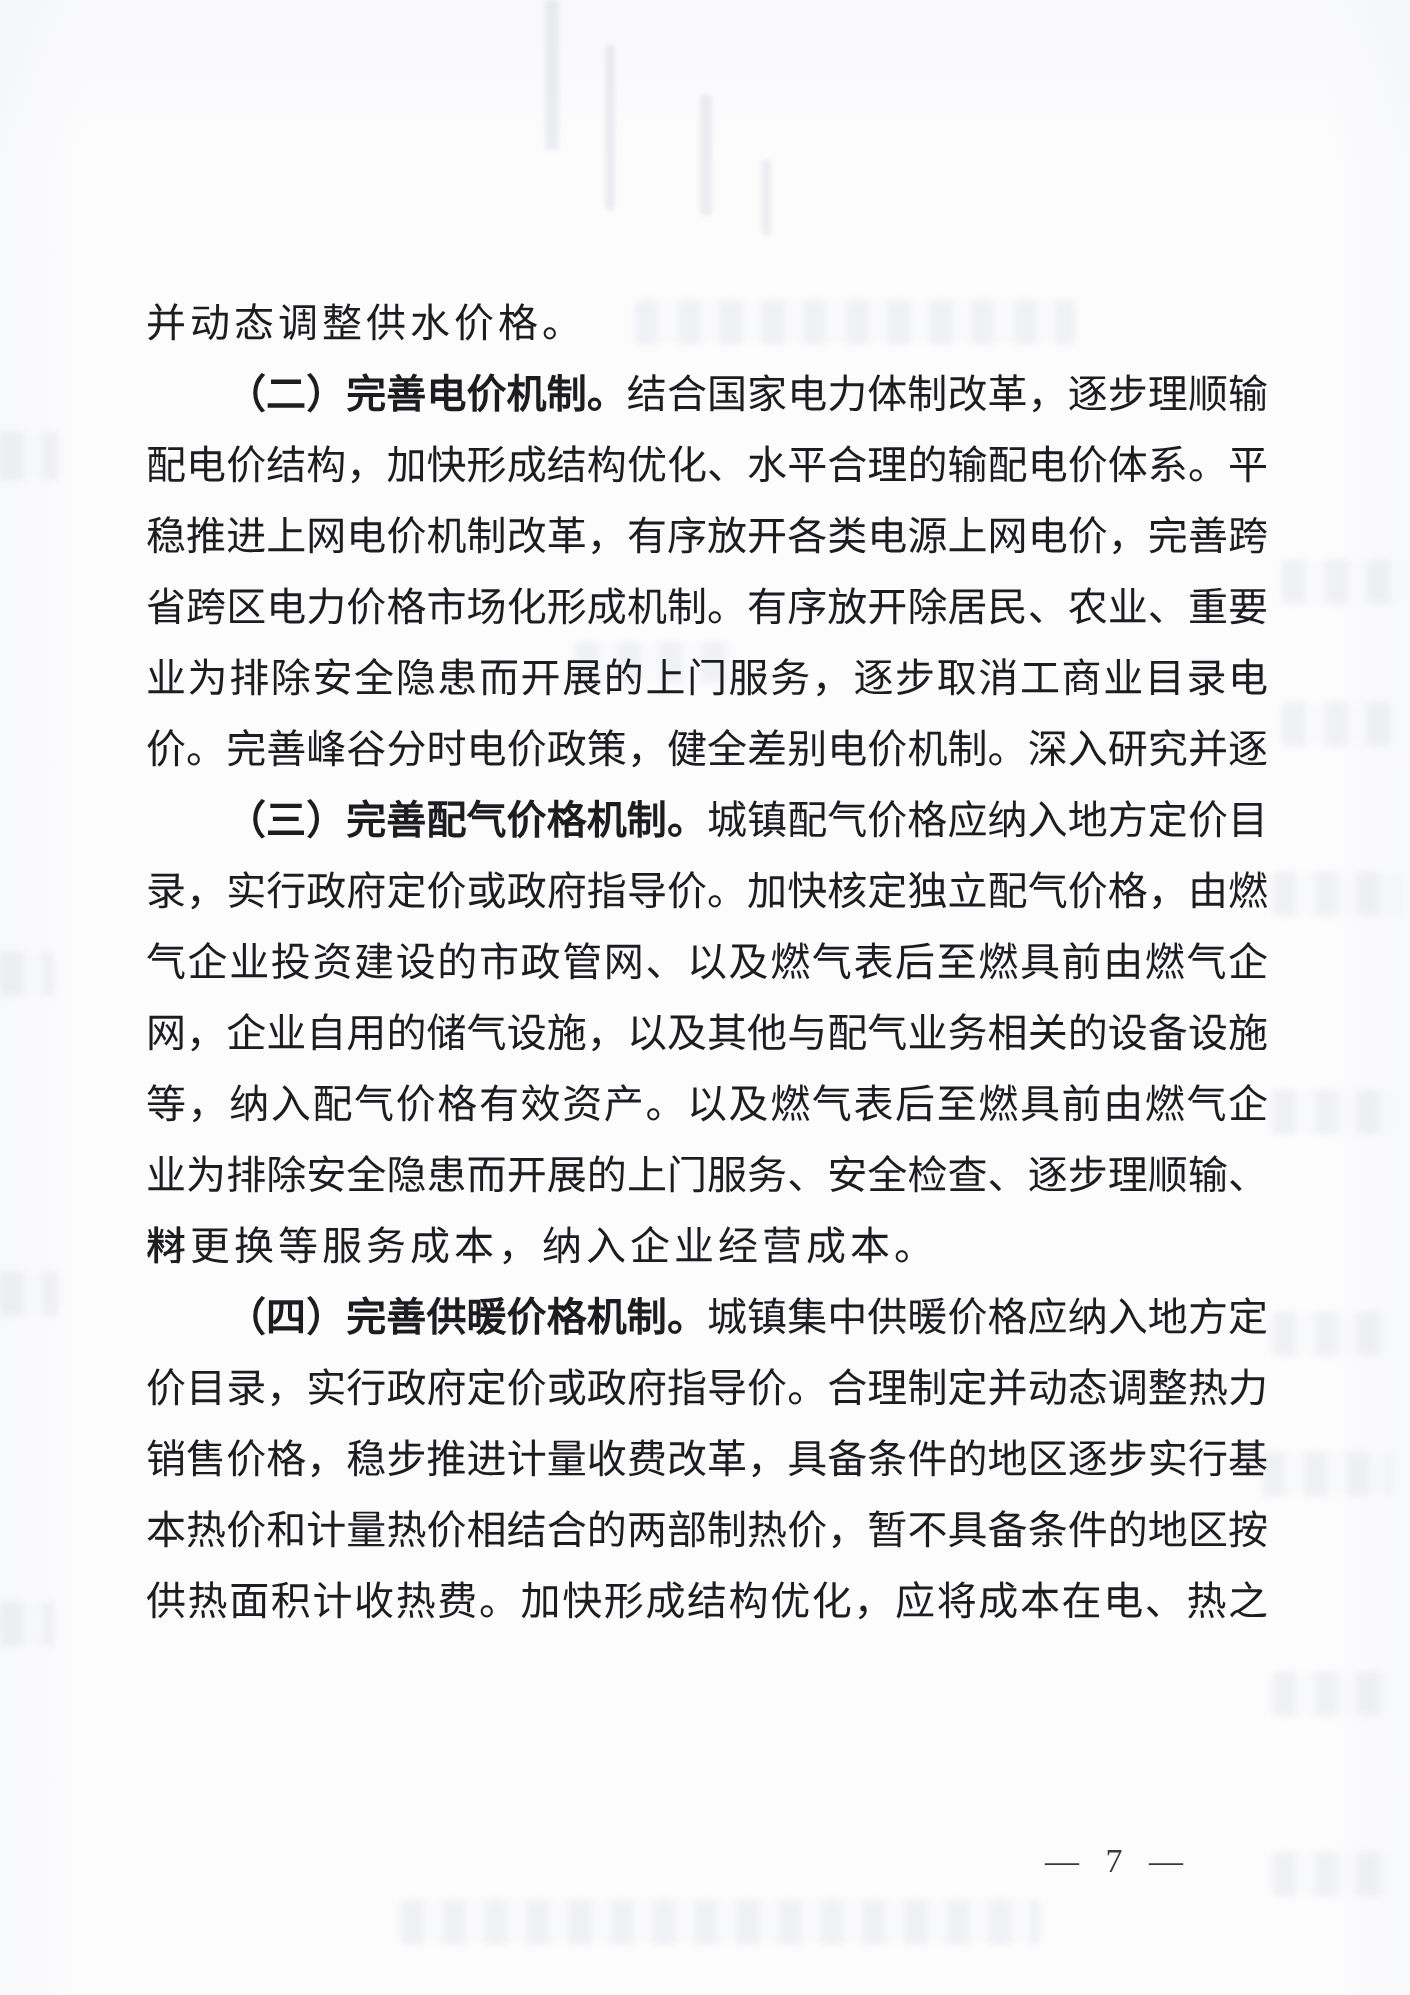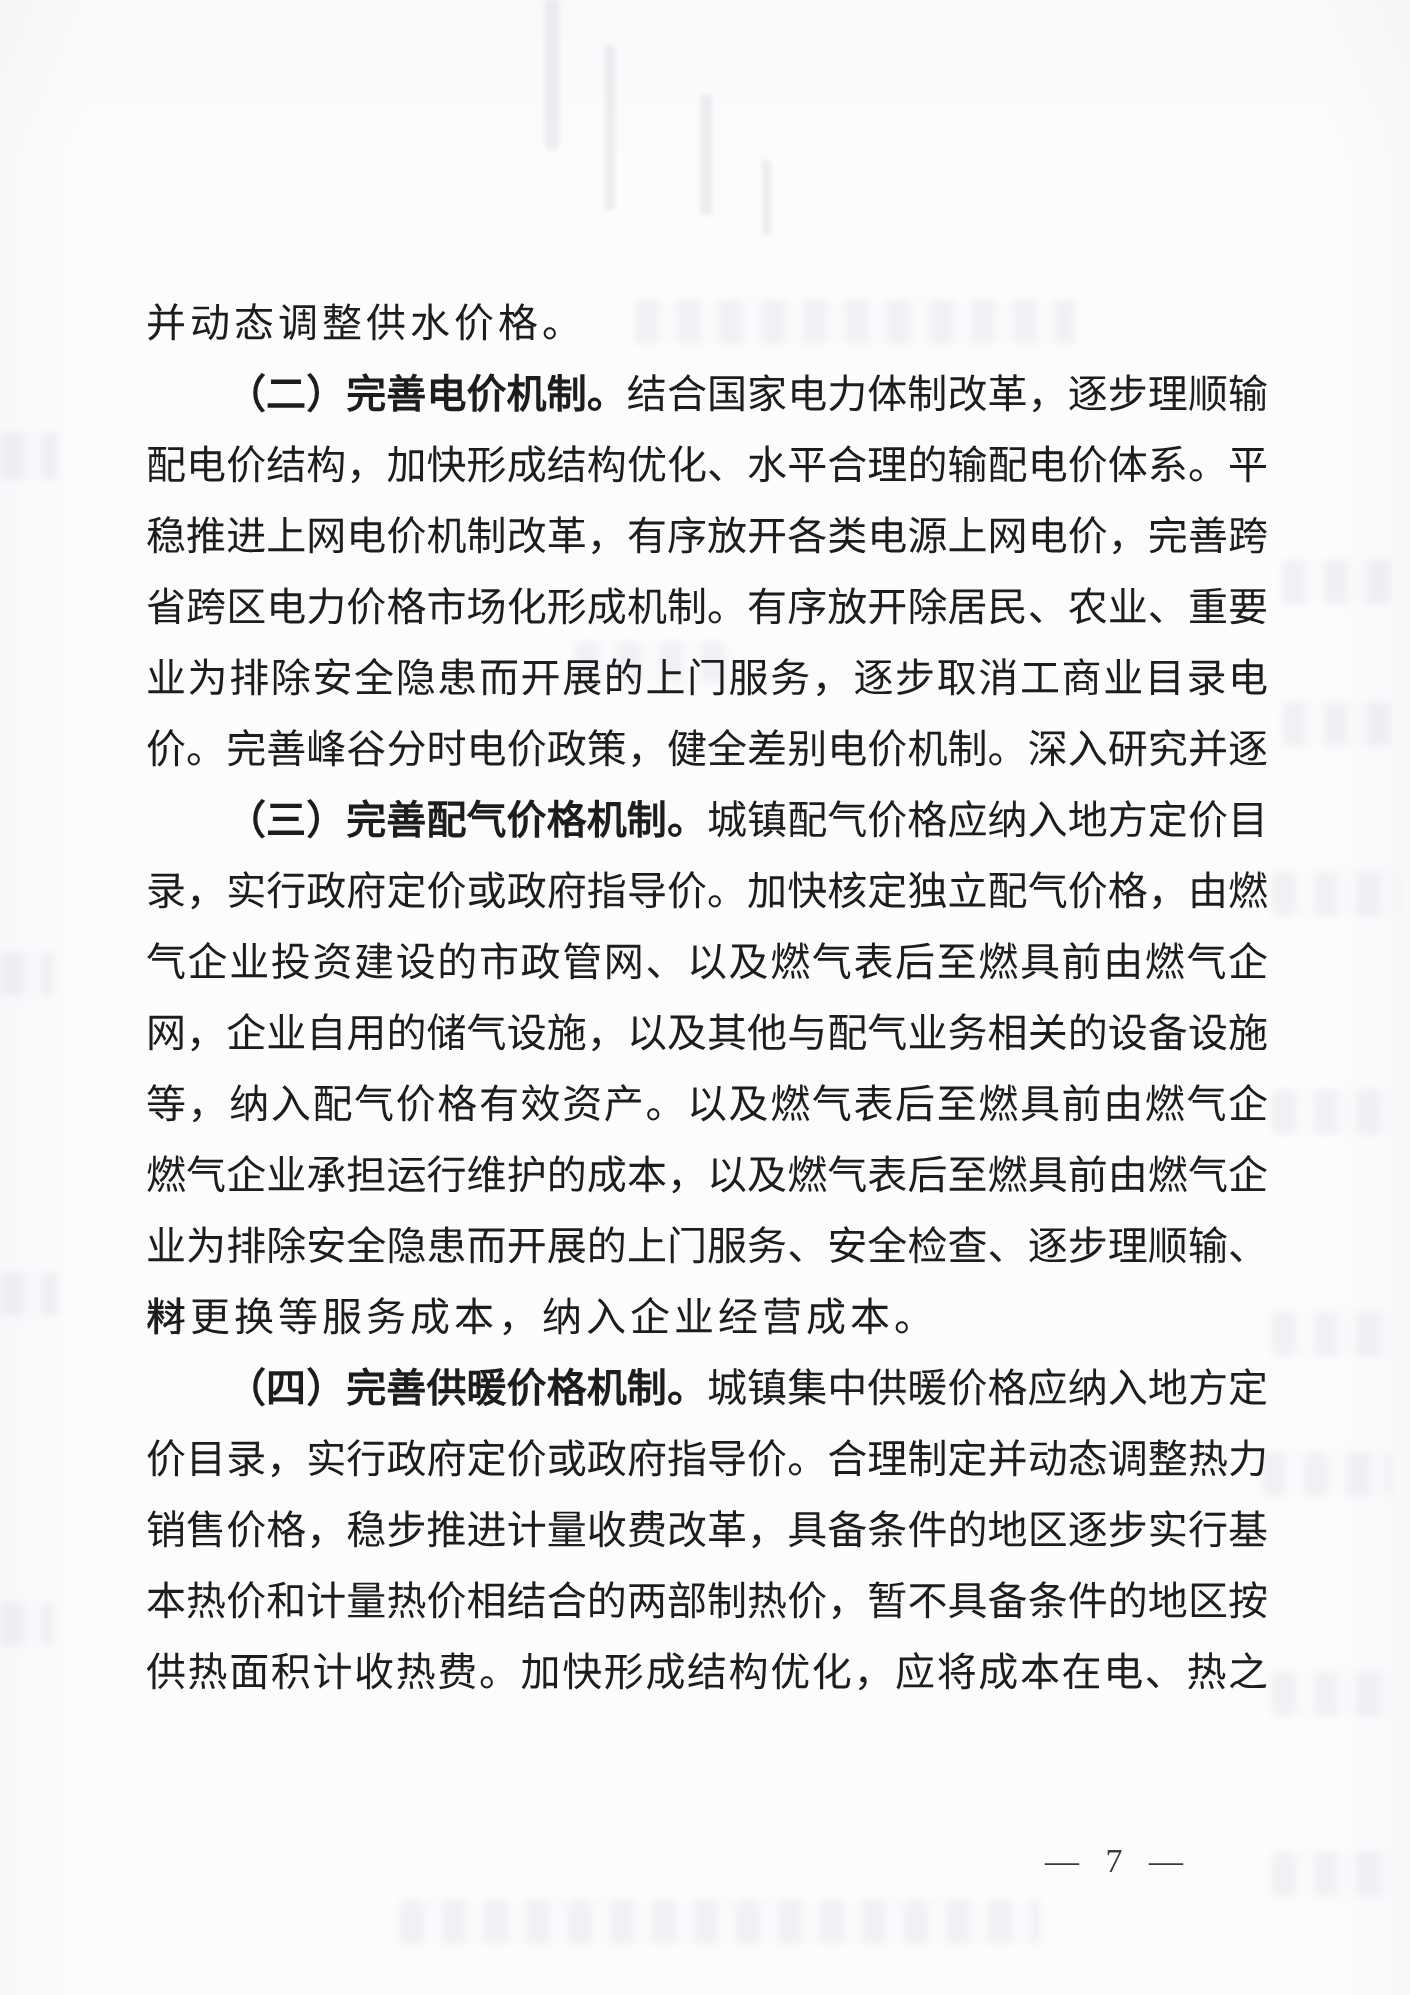--- a/index.html
+++ b/index.html
@@ -117,21 +117,20 @@
       <div class="line justify"><span>配电价结构，加快形成结构优化、水平合理的输配电价体系。平</span></div>
       <div class="line justify"><span>稳推进上网电价机制改革，有序放开各类电源上网电价，完善跨</span></div>
       <div class="line justify"><span>省跨区电力价格市场化形成机制。有序放开除居民、农业、重要</span></div>
       <div class="line justify"><span>业为排除安全隐患而开展的上门服务，逐步取消工商业目录电</span></div>
       <div class="line justify"><span>价。完善峰谷分时电价政策，健全差别电价机制。深入研究并逐</span></div>
       <div class="line justify indent"><span class="bold">（三）完善配气价格机制。</span><span>城镇配气价格应纳入地方定价目</span></div>
       <div class="line justify"><span>录，实行政府定价或政府指导价。加快核定独立配气价格，由燃</span></div>
       <div class="line justify"><span>气企业投资建设的市政管网、以及燃气表后至燃具前由燃气企</span></div>
       <div class="line justify"><span>网，企业自用的储气设施，以及其他与配气业务相关的设备设施</span></div>
       <div class="line justify"><span>等，纳入配气价格有效资产。以及燃气表后至燃具前由燃气企</span></div>
-      <div class="line justify"><span>燃气企业承担运行维护的成本，以及燃气表后至燃具前由燃气企</span></div>
       <div class="line justify"><span>业为排除安全隐患而开展的上门服务、安全检查、逐步理顺输、材</span></div>
       <div class="line endline"><span>料更换等服务成本，纳入企业经营成本。</span></div>
       <div class="line justify indent"><span class="bold">（四）完善供暖价格机制。</span><span>城镇集中供暖价格应纳入地方定</span></div>
       <div class="line justify"><span>价目录，实行政府定价或政府指导价。合理制定并动态调整热力</span></div>
       <div class="line justify"><span>销售价格，稳步推进计量收费改革，具备条件的地区逐步实行基</span></div>
       <div class="line justify"><span>本热价和计量热价相结合的两部制热价，暂不具备条件的地区按</span></div>
       <div class="line justify"><span>供热面积计收热费。加快形成结构优化，应将成本在电、热之</span></div>
     </div>
 
   <div class="page-number">— 7 —</div>

